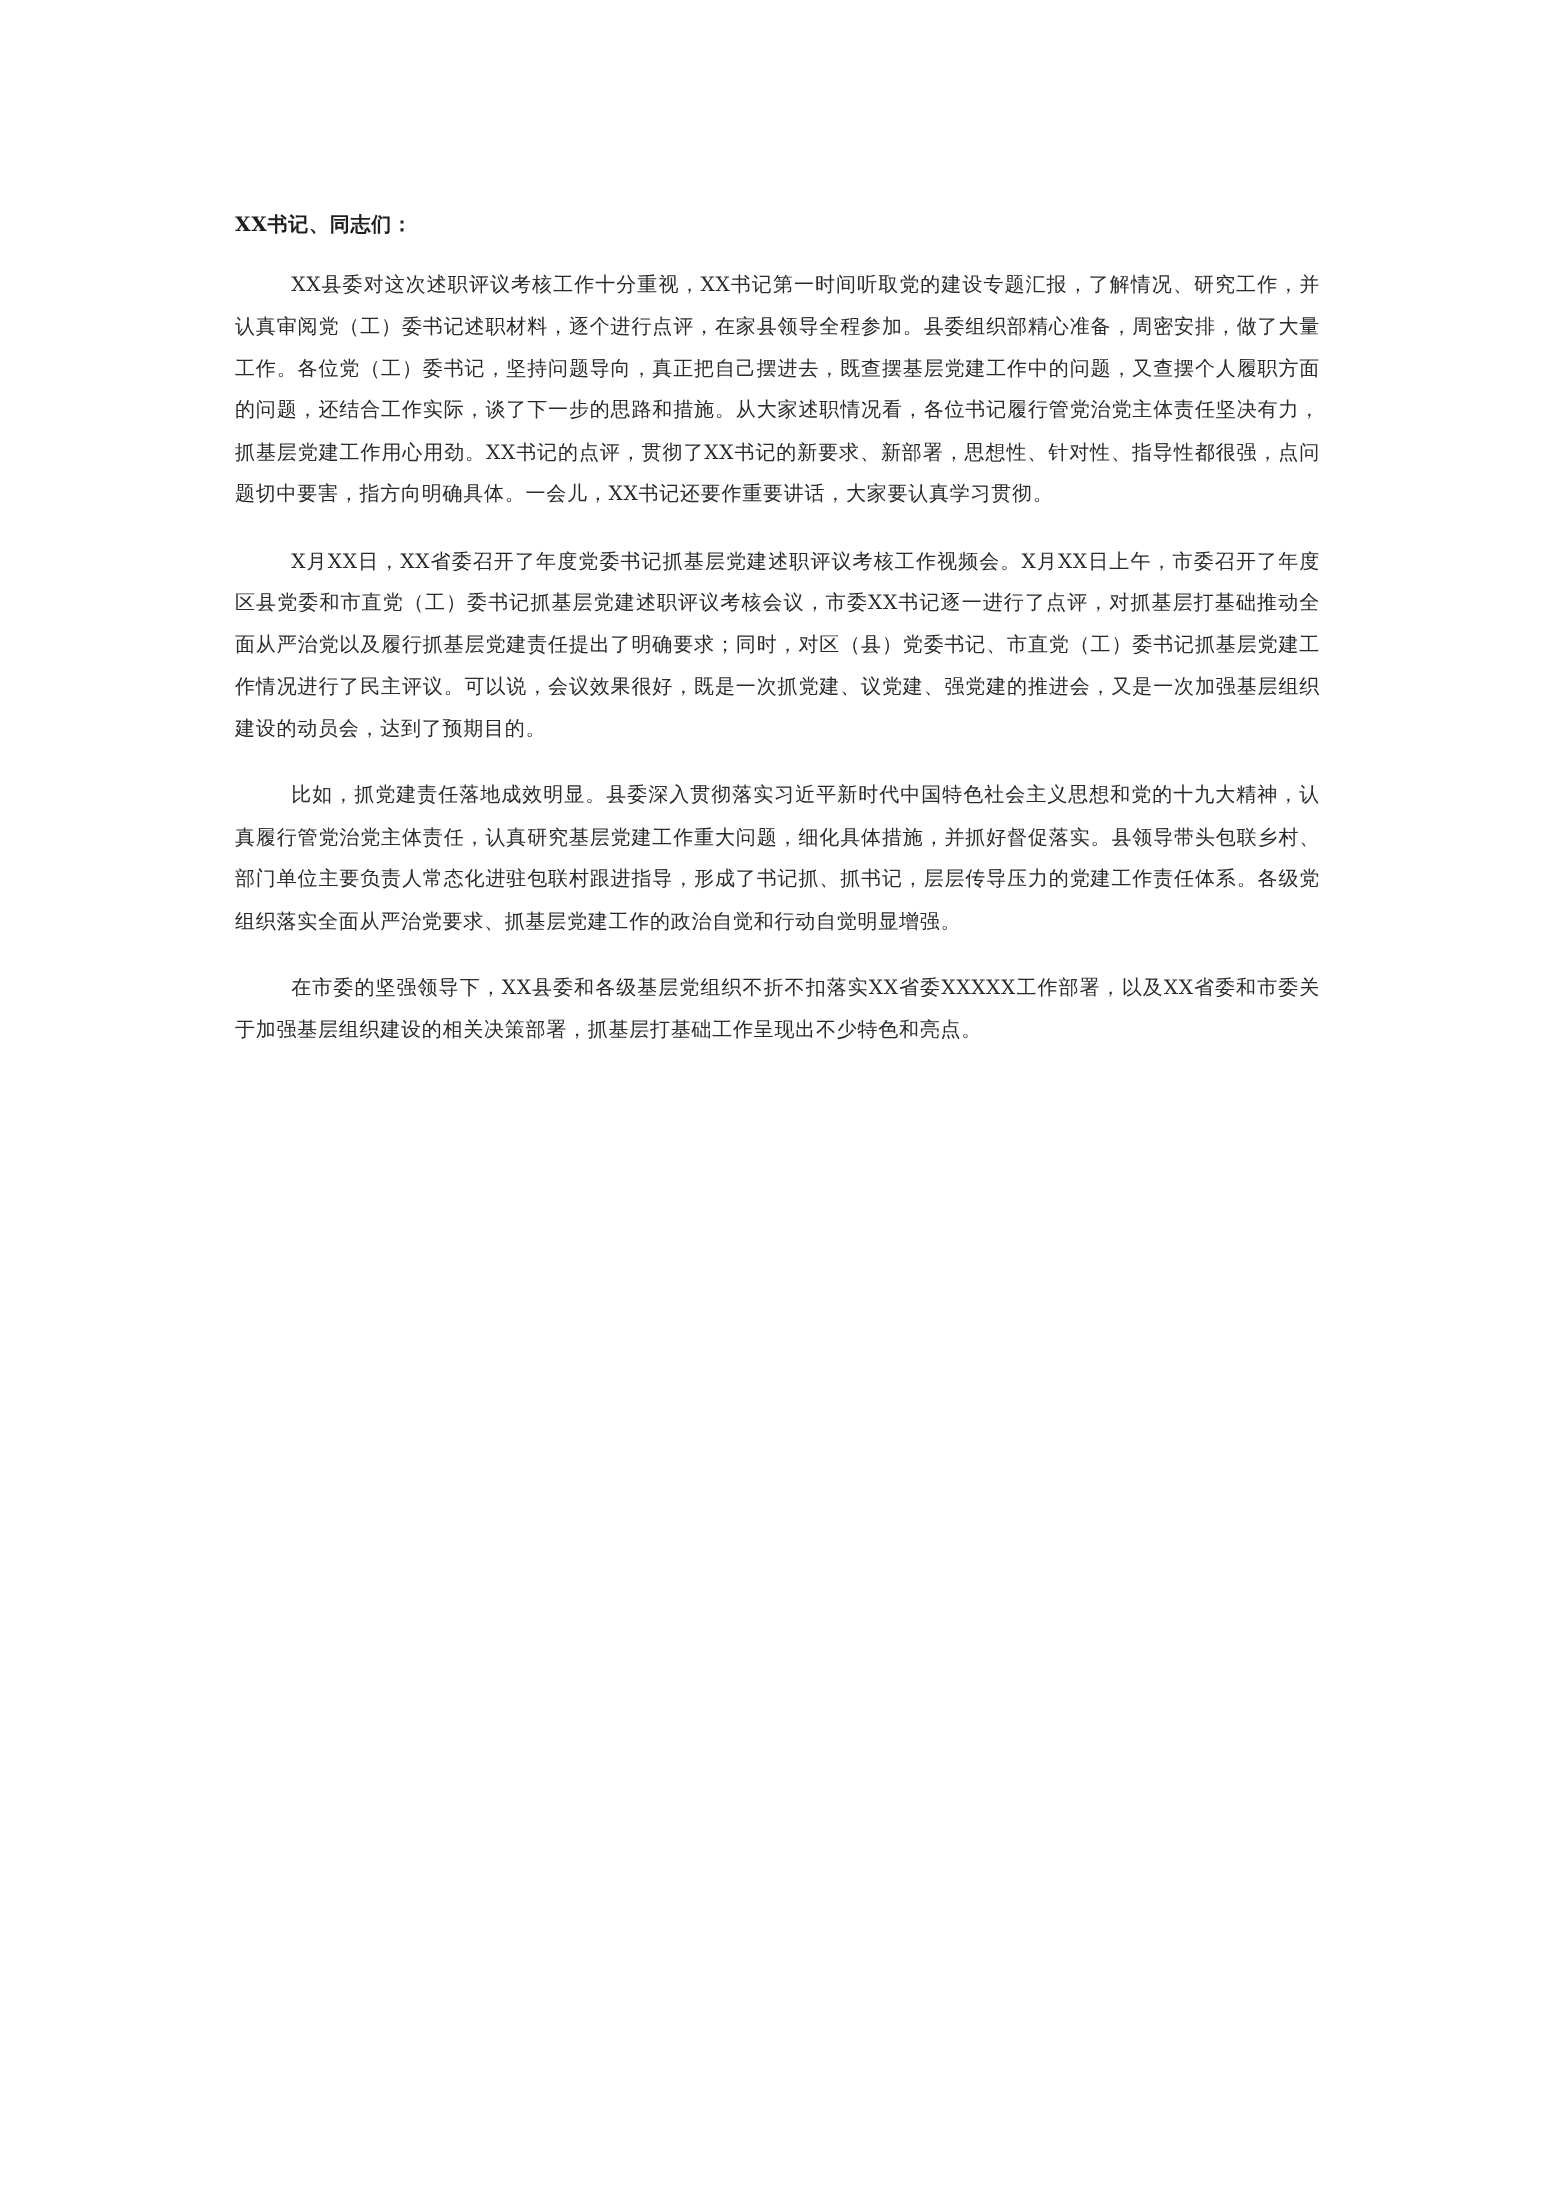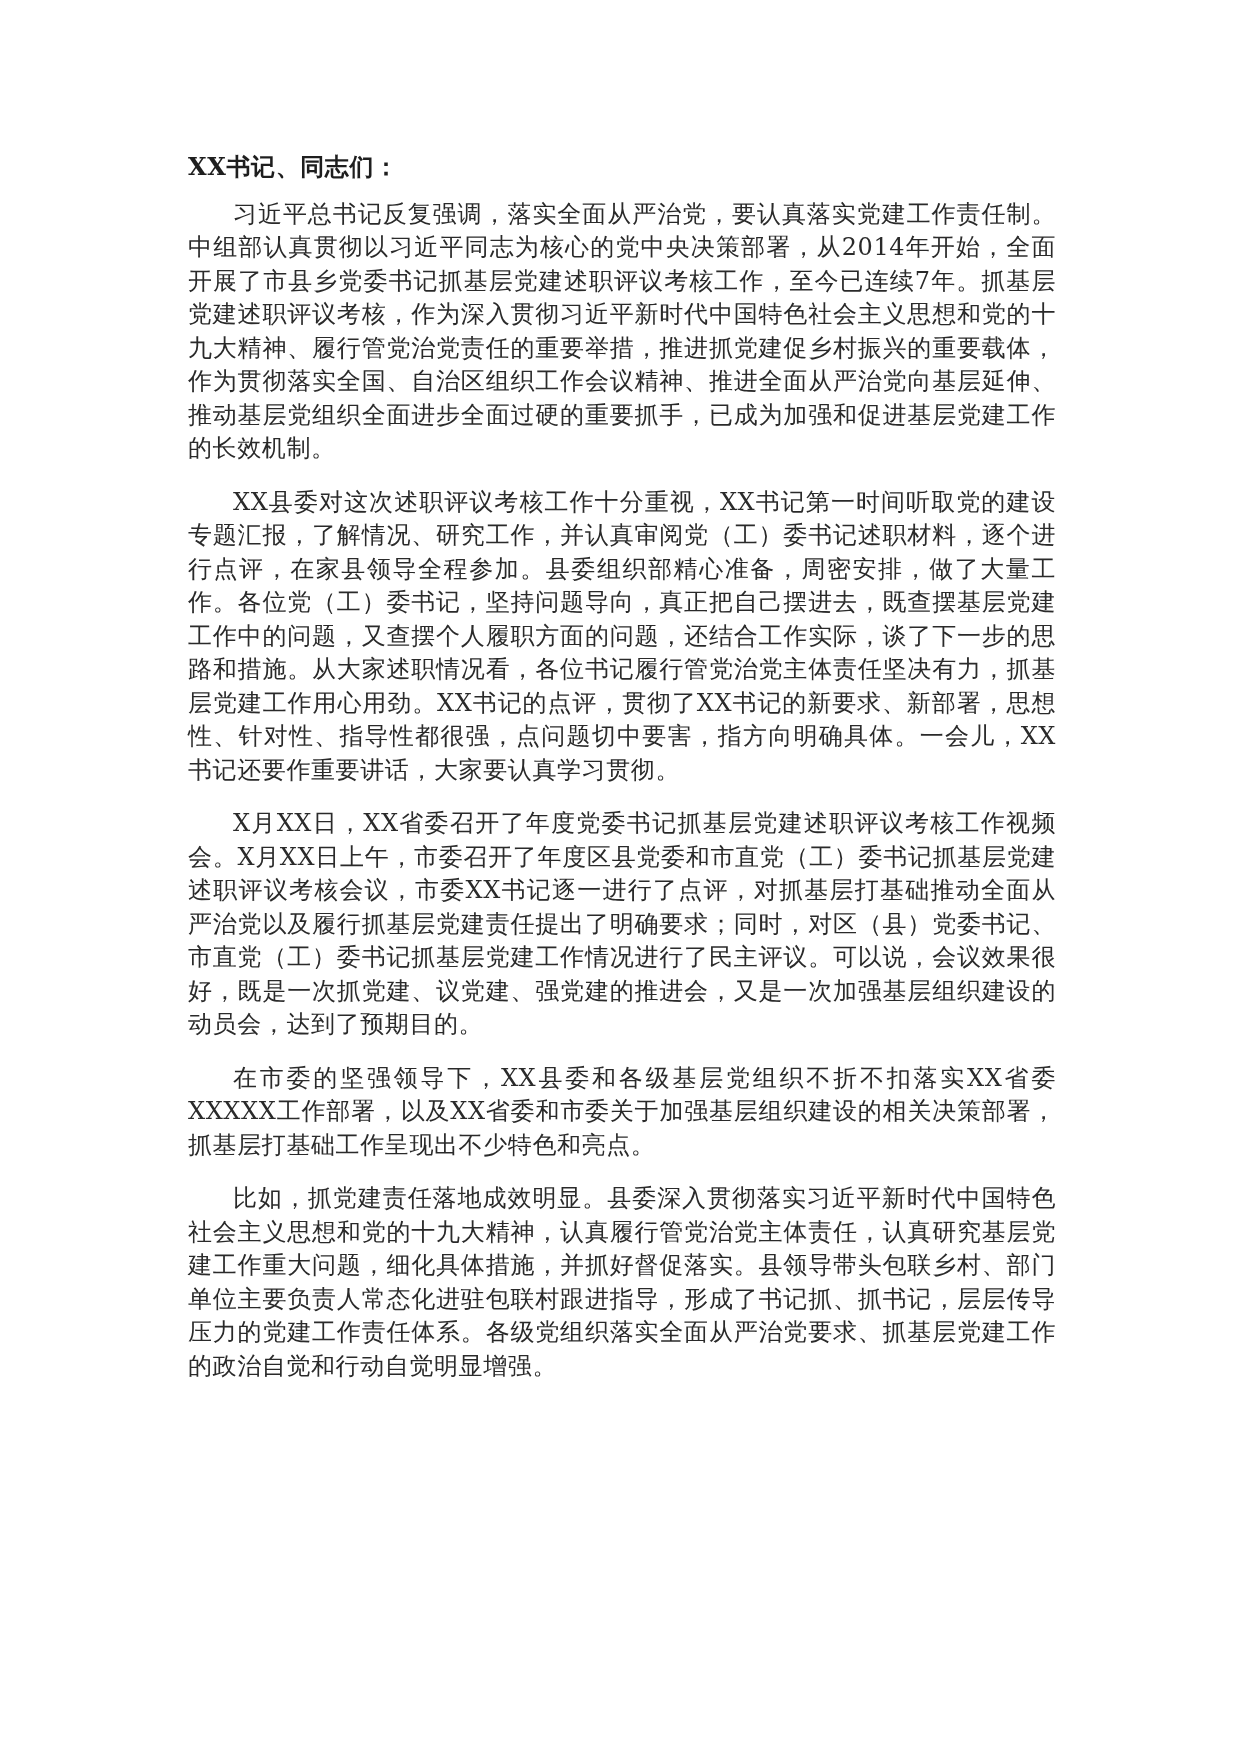--- a/index.html
+++ b/index.html
@@ -9,25 +9,25 @@
   }
   body {
     width: 1240px;
     height: 1754px;
     position: relative;
     overflow: hidden;
   }
   .page {
     position: absolute;
     left: 188px;
-    top: 150px;
+    top: 163px;
     width: 868px;
     font-family: "DejaVu Serif", "Liberation Serif", serif;
     color: #2a2a2a;
-    font-size: 24px;
+    font-size: 16px;
     line-height: 33.5px;
     letter-spacing: 0.6px;
   }
   .salutation {
     font-weight: bold;
     margin: 0 0 14px 0;
     color: #1e1e1e;
   }
   .para {
     margin: 0 0 20px 0;
@@ -38,18 +38,17 @@
   .greeting {
     margin: 0 0 18px 0;
     text-indent: 45px;
   }
 </style>
 </head>
 <body>
 
 <div class="page">
   <p class="salutation">XX书记、同志们：</p>
-  <p class="para">习近平总书记反复强调，落实全面从严治党，要认真落实党建工作责任制。中组部认真贯彻以习近平同志为核心的党中央决策部署，从2014年开始，全面开展了市县乡党委书记抓基层党建述职评议考核工作，至今已连续7年。抓基层党建述职评议考核，作为深入贯彻习近平新时代中国特色社会主义思想和党的十九大精神、履行管党治党责任的重要举措，推进抓党建促乡村振兴的重要载体，作为贯彻落实全国、自治区组织工作会议精神、推进全面从严治党向基层延伸、推动基层党组织全面进步全面过硬的重要抓手，已成为加强和促进基层党建工作的长效机制。</p>
   <p class="para">XX县委对这次述职评议考核工作十分重视，XX书记第一时间听取党的建设专题汇报，了解情况、研究工作，并认真审阅党（工）委书记述职材料，逐个进行点评，在家县领导全程参加。县委组织部精心准备，周密安排，做了大量工作。各位党（工）委书记，坚持问题导向，真正把自己摆进去，既查摆基层党建工作中的问题，又查摆个人履职方面的问题，还结合工作实际，谈了下一步的思路和措施。从大家述职情况看，各位书记履行管党治党主体责任坚决有力，抓基层党建工作用心用劲。XX书记的点评，贯彻了XX书记的新要求、新部署，思想性、针对性、指导性都很强，点问题切中要害，指方向明确具体。一会儿，XX书记还要作重要讲话，大家要认真学习贯彻。</p>
   <p class="para">X月XX日，XX省委召开了年度党委书记抓基层党建述职评议考核工作视频会。X月XX日上午，市委召开了年度区县党委和市直党（工）委书记抓基层党建述职评议考核会议，市委XX书记逐一进行了点评，对抓基层打基础推动全面从严治党以及履行抓基层党建责任提出了明确要求；同时，对区（县）党委书记、市直党（工）委书记抓基层党建工作情况进行了民主评议。可以说，会议效果很好，既是一次抓党建、议党建、强党建的推进会，又是一次加强基层组织建设的动员会，达到了预期目的。</p>
+  <p class="para">比如，抓党建责任落地成效明显。县委深入贯彻落实习近平新时代中国特色社会主义思想和党的十九大精神，认真履行管党治党主体责任，认真研究基层党建工作重大问题，细化具体措施，并抓好督促落实。县领导带头包联乡村、部门单位主要负责人常态化进驻包联村跟进指导，形成了书记抓、抓书记，层层传导压力的党建工作责任体系。各级党组织落实全面从严治党要求、抓基层党建工作的政治自觉和行动自觉明显增强。</p>
   <p class="para">在市委的坚强领导下，XX县委和各级基层党组织不折不扣落实XX省委XXXXX工作部署，以及XX省委和市委关于加强基层组织建设的相关决策部署，抓基层打基础工作呈现出不少特色和亮点。</p>
-  <p class="para">比如，抓党建责任落地成效明显。县委深入贯彻落实习近平新时代中国特色社会主义思想和党的十九大精神，认真履行管党治党主体责任，认真研究基层党建工作重大问题，细化具体措施，并抓好督促落实。县领导带头包联乡村、部门单位主要负责人常态化进驻包联村跟进指导，形成了书记抓、抓书记，层层传导压力的党建工作责任体系。各级党组织落实全面从严治党要求、抓基层党建工作的政治自觉和行动自觉明显增强。</p>
 </div>
 
 </body></html>

